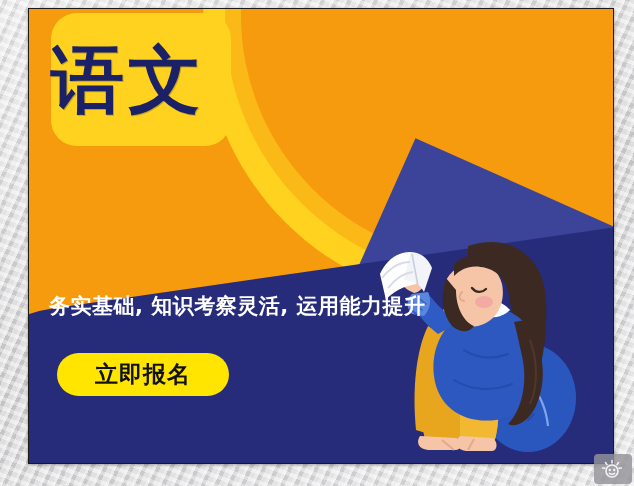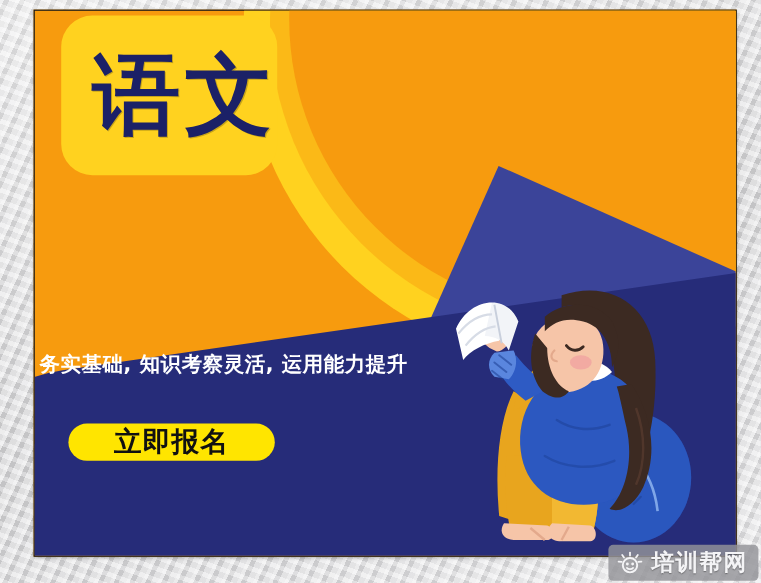--- a/index.html
+++ b/index.html
@@ -65,48 +65,48 @@
     transform:rotate(-6.2deg);
     transform-origin:left bottom;
     border-radius:100px 0 0 0;
   }
   
   #subject-badge{
     position:absolute;left:22px;top:4px;
     width:180px;height:133px;
     background:#FFD21F;
     border-radius:26px;
-    display:flex;align-items:center;justify-content:flex-end;
+    display:flex;align-items:center;justify-content:flex-start;
   }
   #subject-badge .txt{
     font-family:"DejaVu Sans","Liberation Sans",sans-serif;
     font-size:73px;font-weight:bold;color:#1B2167;
     letter-spacing:4px;line-height:1;
     text-shadow:1px 1px 0 rgba(0,0,0,.22);
   }
   
   #headline{
     position:absolute;left:18px;top:168px;
     font-family:"DejaVu Sans","Liberation Sans",sans-serif;
     font-size:63px;font-weight:bold;color:#1B2167;
     letter-spacing:3px;line-height:1.05;
     white-space:nowrap;
     text-shadow:1px 1px 0 rgba(0,0,0,.18);
   }
   
   #subtitle{
-    position:absolute;left:4px;top:283px;
-    font-family:"DejaVu Sans","Liberation Sans",sans-serif;
-    font-size:17px;font-weight:bold;color:#FFFFFF;
+    position:absolute;left:20px;top:283px;
+    font-family:"DejaVu Sans","Liberation Sans",sans-serif;
+    font-size:21px;font-weight:bold;color:#FFFFFF;
     letter-spacing:.5px;white-space:nowrap;
   }
   
   #cta-button{
     position:absolute;left:28px;top:344px;
-    width:172px;height:31px;
+    width:172px;height:43px;
     background:#FFE500;
     border:none;border-radius:22px;
     display:flex;align-items:center;justify-content:center;
     cursor:pointer;
   }
   #cta-button .txt{
     font-family:"DejaVu Sans","Liberation Sans",sans-serif;
     font-size:23px;font-weight:bold;color:#111111;letter-spacing:1px;
   }
   
@@ -224,14 +224,13 @@
       <path d="M4.5 3.5 L6 5.6"></path>
       <path d="M17.5 3.5 L16 5.6"></path>
       <path d="M1.5 9 L4 9.2"></path>
       <path d="M20.5 9 L18 9.2"></path>
     </g>
     <circle cx="11" cy="12" r="6" fill="none" stroke="#f4f4f6" stroke-width="1.6"></circle>
     <circle cx="8.8" cy="11" r="1.2" fill="#f4f4f6"></circle>
     <circle cx="13.2" cy="11" r="1.2" fill="#f4f4f6"></circle>
     <path d="M8.4 14.2 C9.6 15.6 12.4 15.6 13.6 14.2" fill="none" stroke="#f4f4f6" stroke-width="1.4" stroke-linecap="round"></path>
   </svg>
-  <span class="wm-text">培训帮网</span>
 </div>
 
 </body></html>

